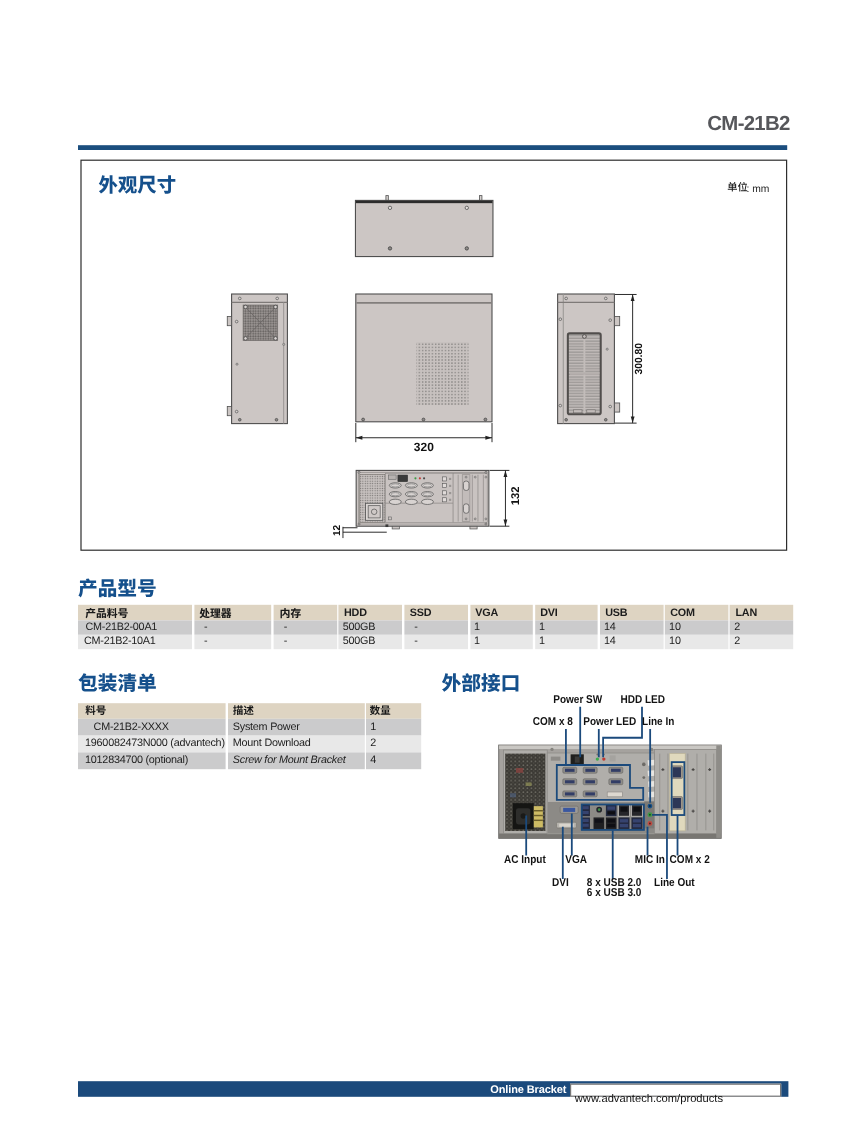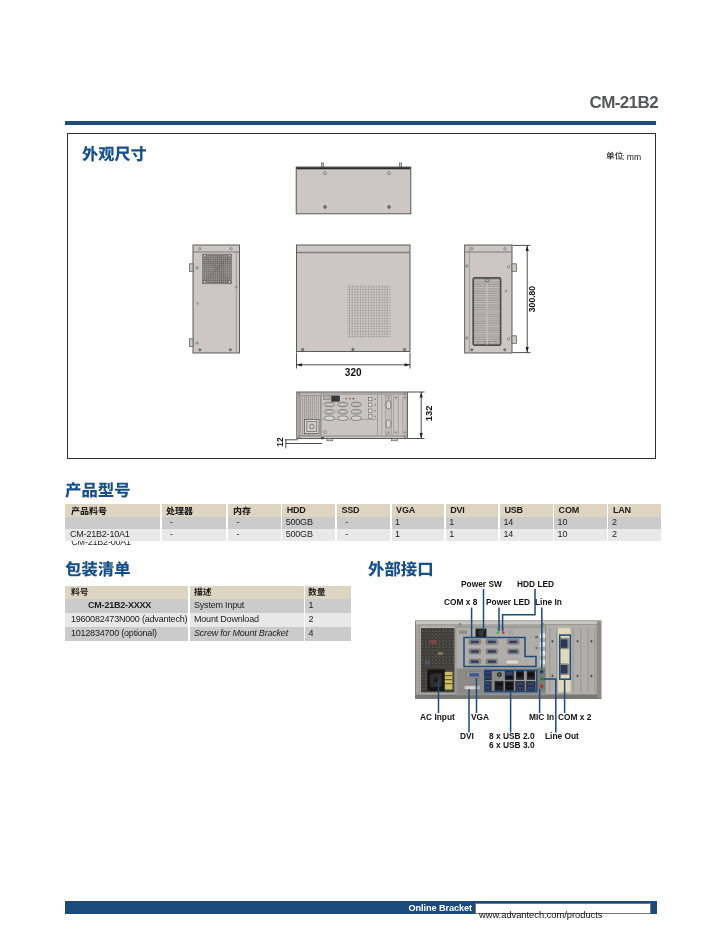--- a/index.html
+++ b/index.html
@@ -289,21 +289,21 @@
 <div class="abs" style="left:0px;top:12.3px;width:94.5px;height:12px;background:#cbcbcc;"></div>
 <div class="abs" style="left:96.6px;top:12.3px;width:64.8px;height:12px;background:#cbcbcc;"></div>
 <div class="abs" style="left:163.0px;top:12.3px;width:52.7px;height:12px;background:#cbcbcc;"></div>
 <div class="abs" style="left:217.1px;top:12.3px;width:53.4px;height:12px;background:#cbcbcc;"></div>
 <div class="abs" style="left:271.9px;top:12.3px;width:53.2px;height:12px;background:#cbcbcc;"></div>
 <div class="abs" style="left:326.5px;top:12.3px;width:52.7px;height:12px;background:#cbcbcc;"></div>
 <div class="abs" style="left:380.6px;top:12.3px;width:52.8px;height:12px;background:#cbcbcc;"></div>
 <div class="abs" style="left:434.8px;top:12.3px;width:52.8px;height:12px;background:#cbcbcc;"></div>
 <div class="abs" style="left:489.0px;top:12.3px;width:53.0px;height:12px;background:#cbcbcc;"></div>
 <div class="abs" style="left:543.3px;top:12.3px;width:53.0px;height:12px;background:#cbcbcc;"></div>
-<div class="cell" style="left:6.3px;top:13.8px;margin-top:20px;">CM-21B2-00A1</div>
+<div class="cell" style="left:6.3px;top:13.8px;">CM-21B2-00A1</div>
 <div class="cell" style="left:105.0px;top:13.8px;">-</div>
 <div class="cell" style="left:171.4px;top:13.8px;">-</div>
 <div class="cell" style="left:220.7px;top:13.8px;">500GB</div>
 <div class="cell" style="left:280.29999999999995px;top:13.8px;">-</div>
 <div class="cell" style="left:330.1px;top:13.8px;">1</div>
 <div class="cell" style="left:384.20000000000005px;top:13.8px;">1</div>
 <div class="cell" style="left:438.40000000000003px;top:13.8px;">14</div>
 <div class="cell" style="left:492.6px;top:13.8px;">10</div>
 <div class="cell" style="left:546.9px;top:13.8px;">2</div>
 
@@ -345,22 +345,22 @@
 
 <div class="abs" style="left:65px;top:585.6px;width:286px;height:55px;">
 
 <div class="abs" style="left:0px;top:0px;width:123px;height:13px;background:#ded4c2;"></div>
 <div class="abs" style="left:124.5px;top:0px;width:114px;height:13px;background:#ded4c2;"></div>
 <div class="abs" style="left:240.0px;top:0px;width:46px;height:13px;background:#ded4c2;"></div>
 
 <div class="abs" style="left:0px;top:13px;width:123px;height:14px;background:#cbcbcc;"></div>
 <div class="abs" style="left:124.5px;top:13px;width:114px;height:14px;background:#cbcbcc;"></div>
 <div class="abs" style="left:240.0px;top:13px;width:46px;height:14px;background:#cbcbcc;"></div>
-<div class="cell" style="left:23px;top:15.6px;font-weight:bold;">CM-21B2-XXXX</div>
-<div class="cell" style="left:129px;top:15.6px;">System Input</div>
+<div class="cell" style="left:13px;top:15.6px;">CM-21B2-XXXX</div>
+<div class="cell" style="left:129px;top:15.6px;">System Power</div>
 <div class="cell" style="left:243.5px;top:15.6px;">1</div>
 
 <div class="abs" style="left:0px;top:27px;width:123px;height:14px;background:#e8e8e8;"></div>
 <div class="abs" style="left:124.5px;top:27px;width:114px;height:14px;background:#e8e8e8;"></div>
 <div class="abs" style="left:240.0px;top:27px;width:46px;height:14px;background:#e8e8e8;"></div>
 <div class="cell" style="left:5.9px;top:29.6px;">1960082473N000 (advantech)</div>
 <div class="cell" style="left:129px;top:29.6px;">Mount Download</div>
 <div class="cell" style="left:243.5px;top:29.6px;">2</div>
 
 <div class="abs" style="left:0px;top:41px;width:123px;height:14px;background:#cbcbcc;"></div>

